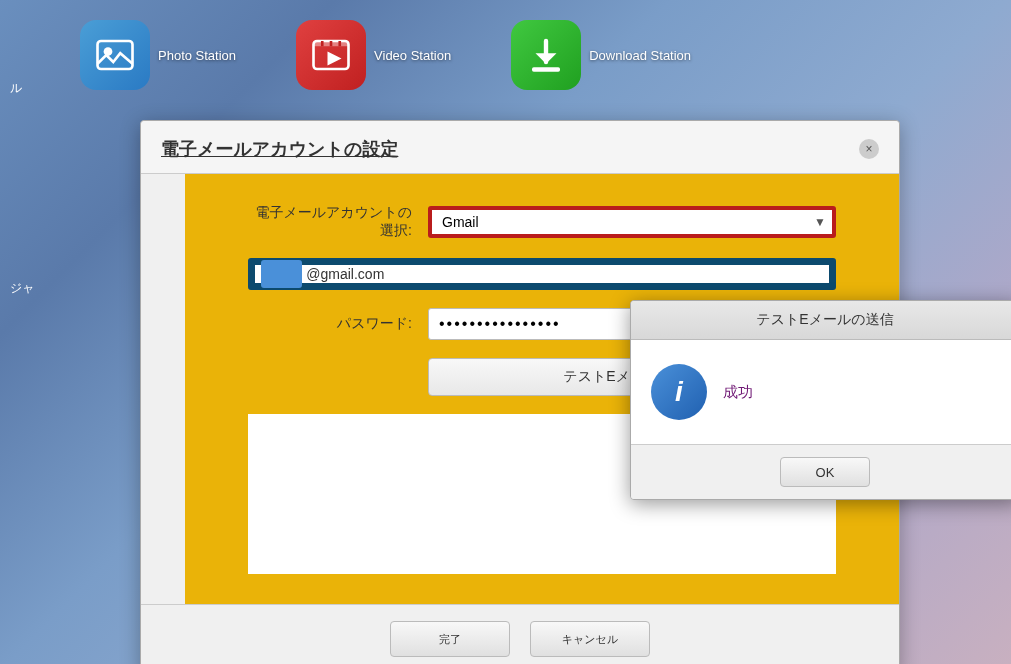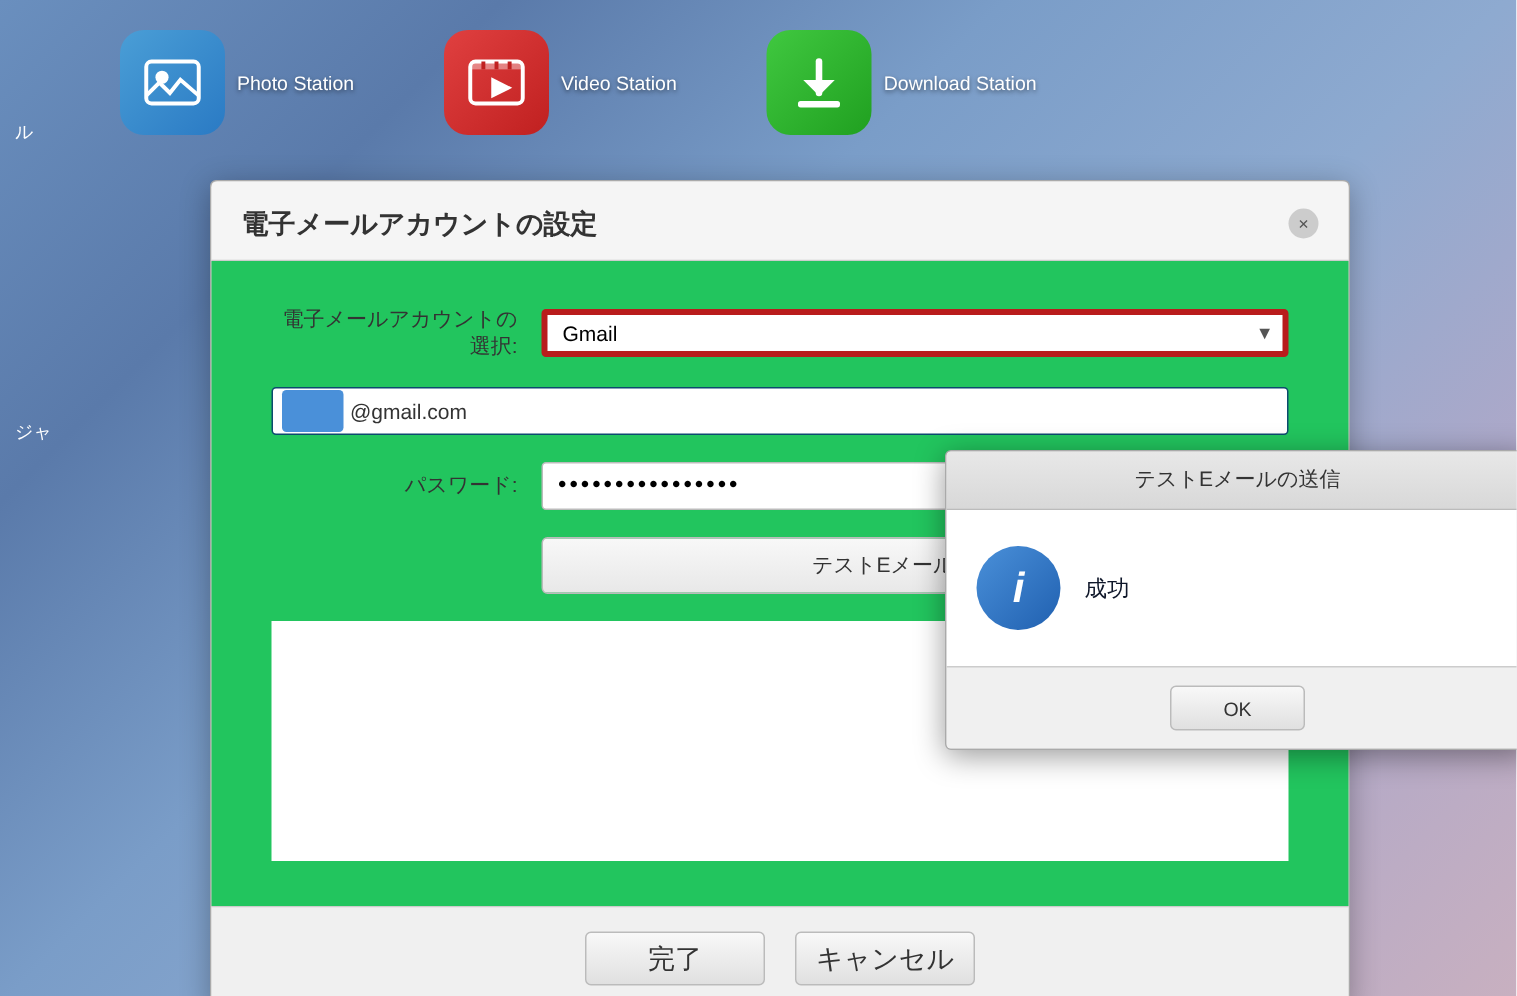--- a/index.html
+++ b/index.html
@@ -107,39 +107,41 @@
       border-radius: 4px 4px 0 0;
       display: flex;
       justify-content: space-between;
       align-items: center;
     }
 
     .dialog-title {
       font-size: 18px;
       font-weight: bold;
       color: #333;
+      text-decoration: underline;
     }
 
     .dialog-close {
       width: 20px;
       height: 20px;
       background: #ccc;
       border: none;
       border-radius: 50%;
       cursor: pointer;
       display: flex;
       align-items: center;
       justify-content: center;
       font-size: 12px;
       color: #555;
     }
 
     .dialog-body {
-      padding: 30px 40px;
-      background: #22c55e;
+      padding: 30px 63px;
+      background: #eab308;
+      margin-left: 44px;
     }
 
     .form-row {
       display: flex;
       align-items: center;
       margin-bottom: 18px;
     }
 
     .form-label {
       width: 180px;
@@ -185,21 +187,21 @@
       height: 28px;
       line-height: 28px;
       font-size: 13px;
       margin-right: 4px;
     }
 
     .email-input-wrapper {
       flex: 1;
       display: flex;
       align-items: center;
-      border: 1px solid #0c4a6e;
+      border: 7px solid #0c4a6e;
       border-radius: 3px;
       padding: 2px 6px;
       background: white;
       height: 32px;
     }
 
     .email-suffix {
       color: #333;
       font-size: 14px;
     }
@@ -241,21 +243,21 @@
       justify-content: center;
       gap: 20px;
       border-radius: 0 0 4px 4px;
     }
 
     .footer-btn {
       width: 120px;
       height: 36px;
       border: 1px solid #bbb;
       border-radius: 4px;
-      font-size: 18px;
+      font-size: 11px;
       cursor: pointer;
       background: linear-gradient(to bottom, #f8f8f8, #e0e0e0);
       color: #333;
     }
 
     
     .success-dialog {
       position: absolute;
       top: 300px;
       left: 630px;
@@ -294,21 +296,21 @@
       justify-content: center;
       flex-shrink: 0;
       color: white;
       font-size: 28px;
       font-weight: bold;
       font-style: italic;
     }
 
     .success-text {
       font-size: 15px;
-      color: #0f172a;
+      color: #701a75;
     }
 
     .success-footer {
       padding: 12px 16px;
       background: #f0f0f0;
       display: flex;
       justify-content: center;
       border-top: 1px solid #ccc;
     }
 

